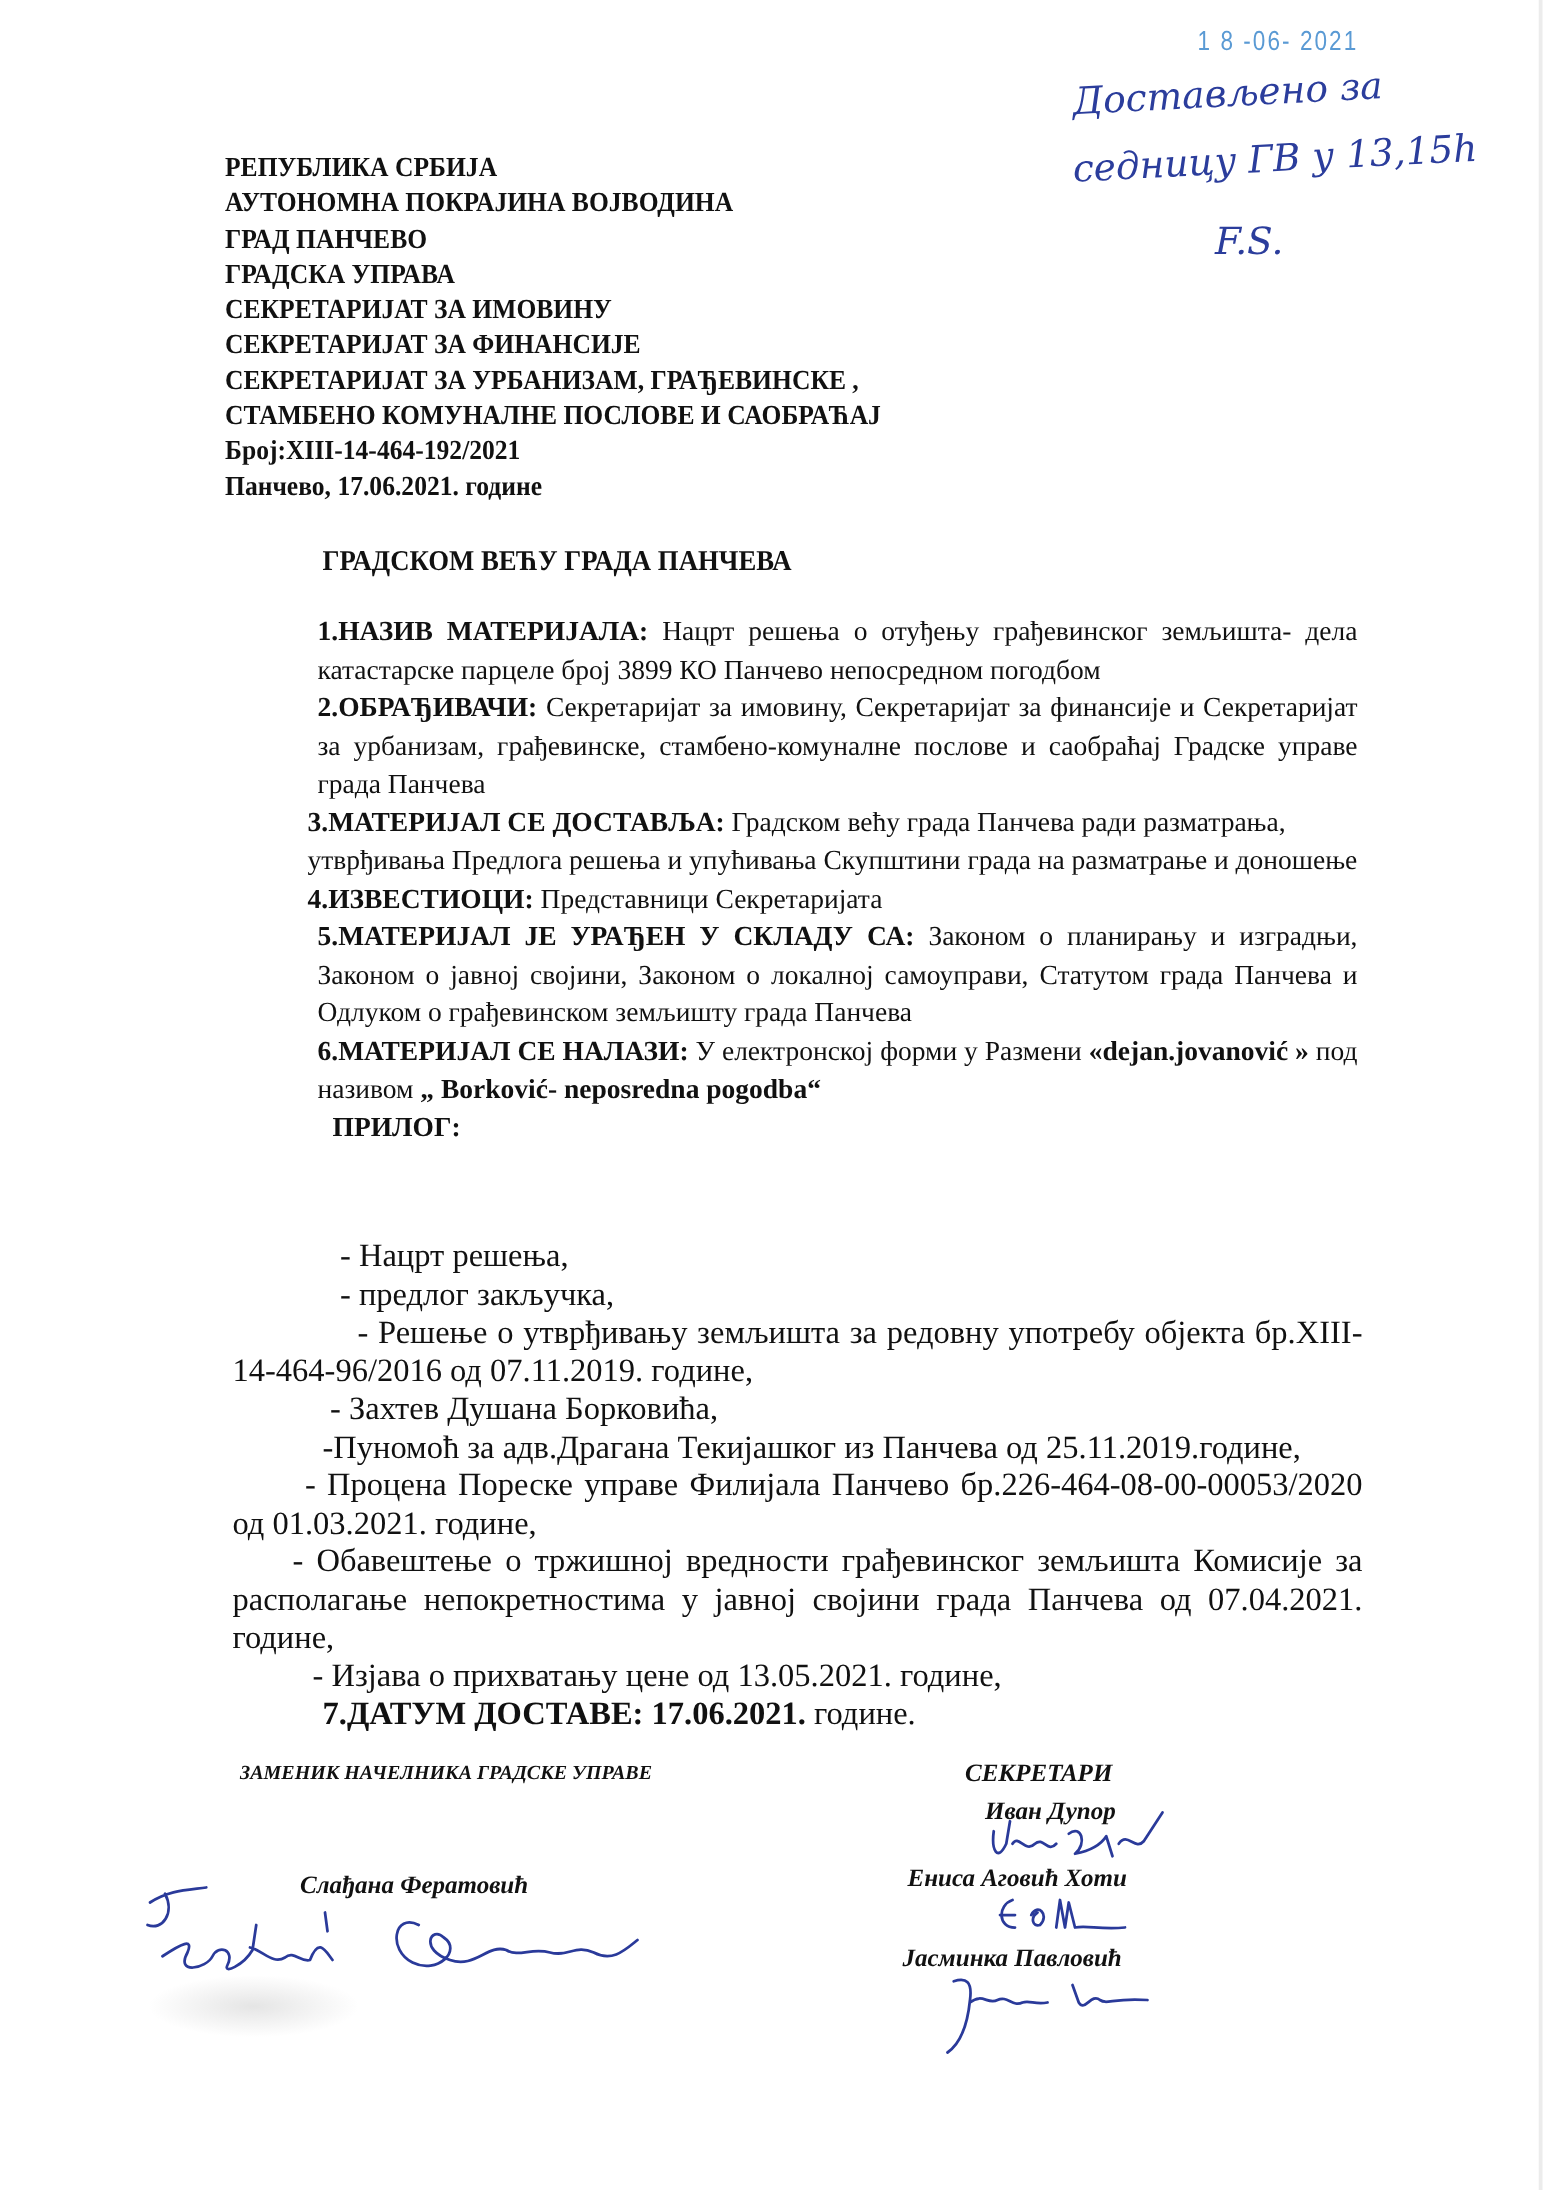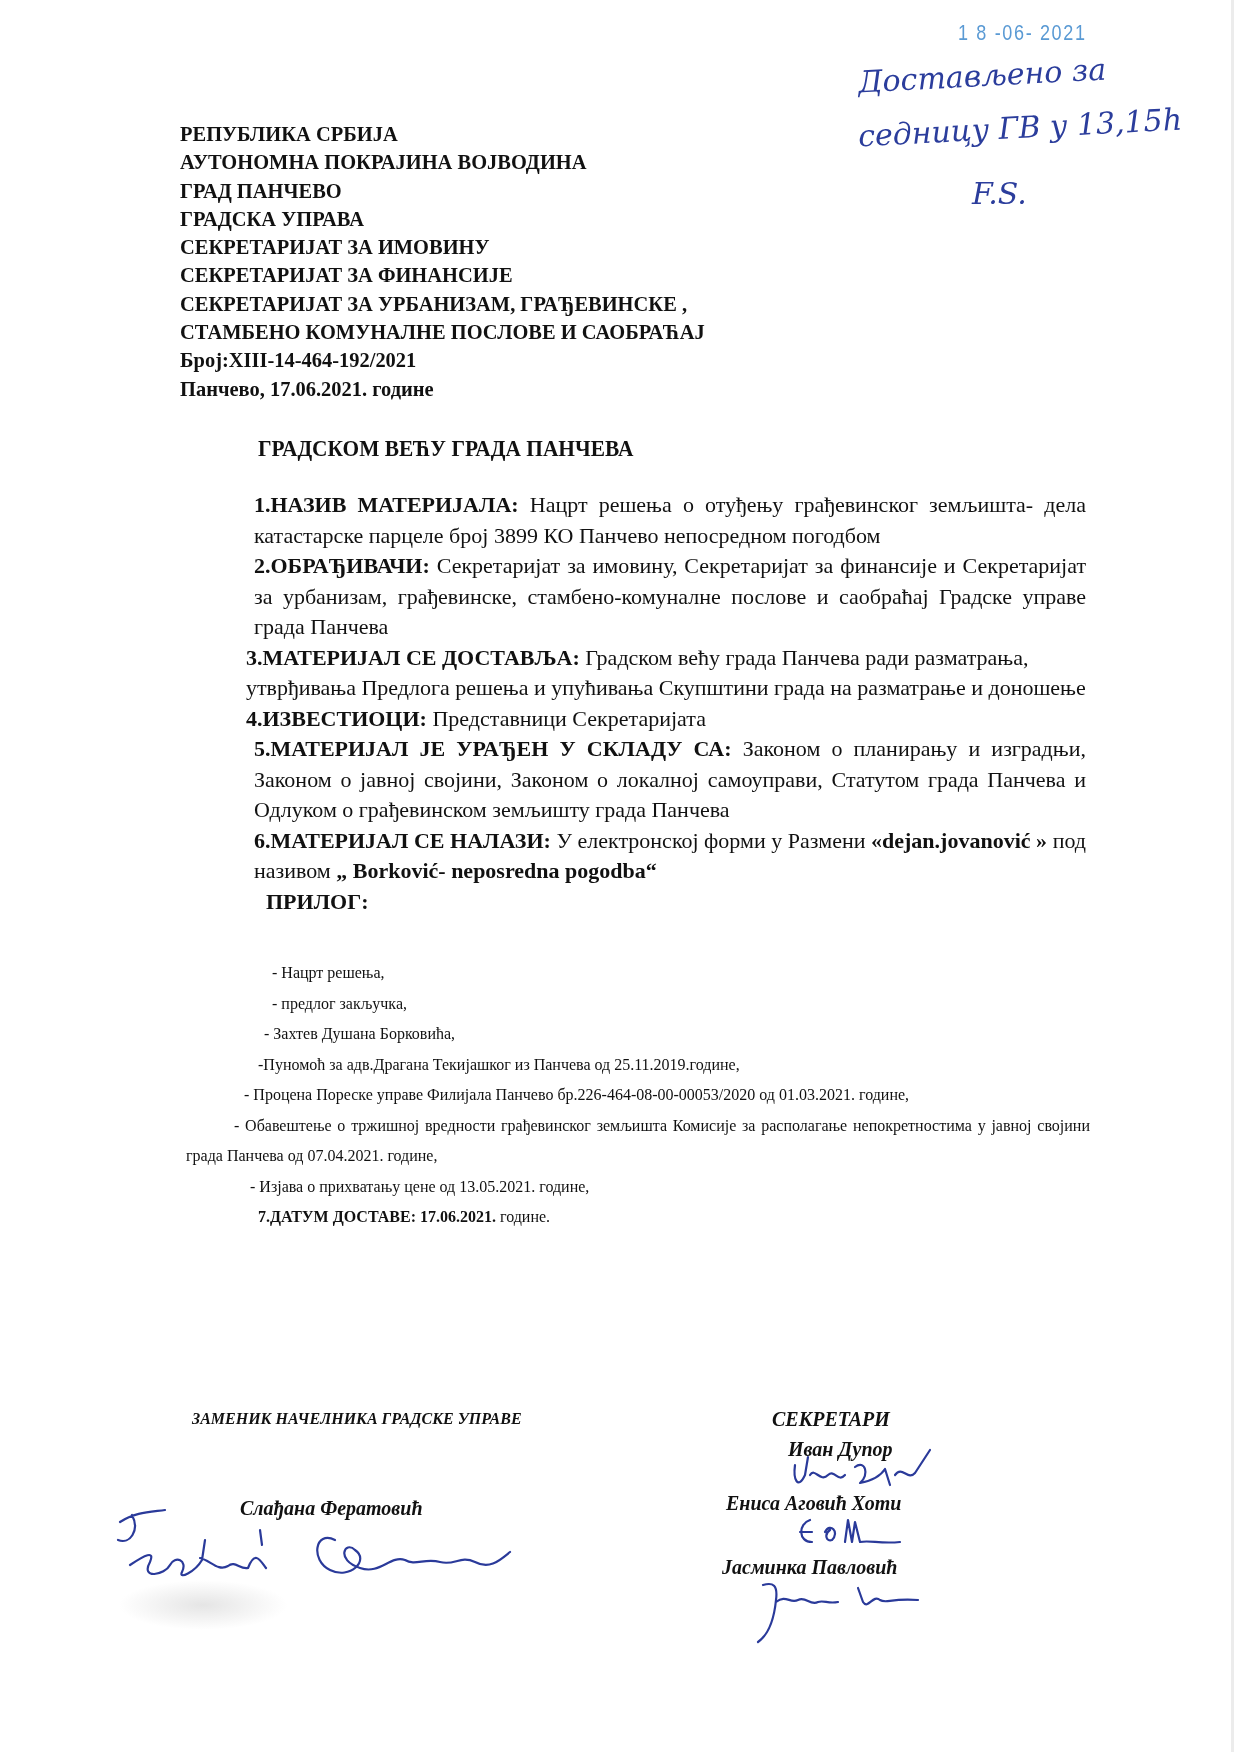--- a/index.html
+++ b/index.html
@@ -45,22 +45,22 @@
       font-size: 22px; line-height: 30.5px;
     }
     .item { margin: 0; }
     .item .lbl { font-weight: bold; }
     .justify { text-align: justify; text-align-last: left; }
     .item.i3, .item.i4 { margin-left: -8px; }
     .item.i6 .b { font-weight: bold; }
 
     .attach-head { font-weight: bold; margin-left: 12px; }
     .attach-list {
-      position: absolute; left: 186px; width: 904px; top: 958px;
-      font-size: 16px; line-height: 30.5px;
+      position: absolute; left: 186px; width: 904px; top: 990px;
+      font-size: 26px; line-height: 30.5px;
     }
     .att { text-align: justify; text-align-last: left; }
     .att.a1 { padding-left: 86px; }
     .att.a2 { padding-left: 86px; }
     .att.a3 { text-indent: 100px; }
     .att.a4 { padding-left: 78px; }
     .att.a5 { padding-left: 72px; }
     .att.a6 { text-indent: 58px; }
     .att.a7 { text-indent: 48px; }
     .att.a8 { padding-left: 64px; }
@@ -123,20 +123,21 @@
   <p class="item i3"><span class="lbl">3.МАТЕРИЈАЛ СЕ ДОСТАВЉА:</span><span> Градском већу града Панчева ради разматрања, утврђивања Предлога решења и упућивања Скупштини града на разматрање и доношење</span></p>
   <p class="item i4"><span class="lbl">4.ИЗВЕСТИОЦИ:</span><span> Представници Секретаријата</span></p>
   <p class="item i5 justify"><span class="lbl">5.МАТЕРИЈАЛ ЈЕ УРАЂЕН У СКЛАДУ СА:</span><span> Законом о планирању и изградњи,  Законом о јавној својини, Законом о локалној самоуправи, Статутом града Панчева и Одлуком о грађевинском земљишту града Панчева</span></p>
   <p class="item i6 justify"><span class="lbl">6.МАТЕРИЈАЛ СЕ НАЛАЗИ:</span><span> У електронској форми у Размени </span><span class="b">«dejan.jovanović »</span><span> под називом </span><span class="b">„ Borković- neposredna pogodba“</span></p>
   <div class="attach-head">ПРИЛОГ:</div>
 </div>
 
 <div class="attach-list">
   <div class="att a1">- Нацрт решења,</div>
   <div class="att a2">- предлог закључка,</div>
+  <div class="att a3">- Решење о утврђивању земљишта за редовну употребу објекта бр.XIII-14-464-96/2016 од 07.11.2019. године,</div>
   <div class="att a4">- Захтев Душана Борковића,</div>
   <div class="att a5">-Пуномоћ за адв.Драгана Текијашког из Панчева од 25.11.2019.године,</div>
   <div class="att a6">- Процена Пореске управе Филијала Панчево бр.226-464-08-00-00053/2020 од 01.03.2021. године,</div>
   <div class="att a7">- Обавештење о тржишној вредности грађевинског земљишта Комисије за располагање непокретностима у јавној својини града Панчева од 07.04.2021. године,</div>
   <div class="att a8">- Изјава о прихватању цене од 13.05.2021. године,</div>
   <div class="delivery"><span class="lbl">7.ДАТУМ ДОСТАВЕ: 17.06.2021.</span><span> године.</span></div>
 </div>
 
 <div class="sig-left-title">ЗАМЕНИК НАЧЕЛНИКА ГРАДСКЕ УПРАВЕ</div>
 <div class="sig-left-name">Слађана Фератовић</div>

